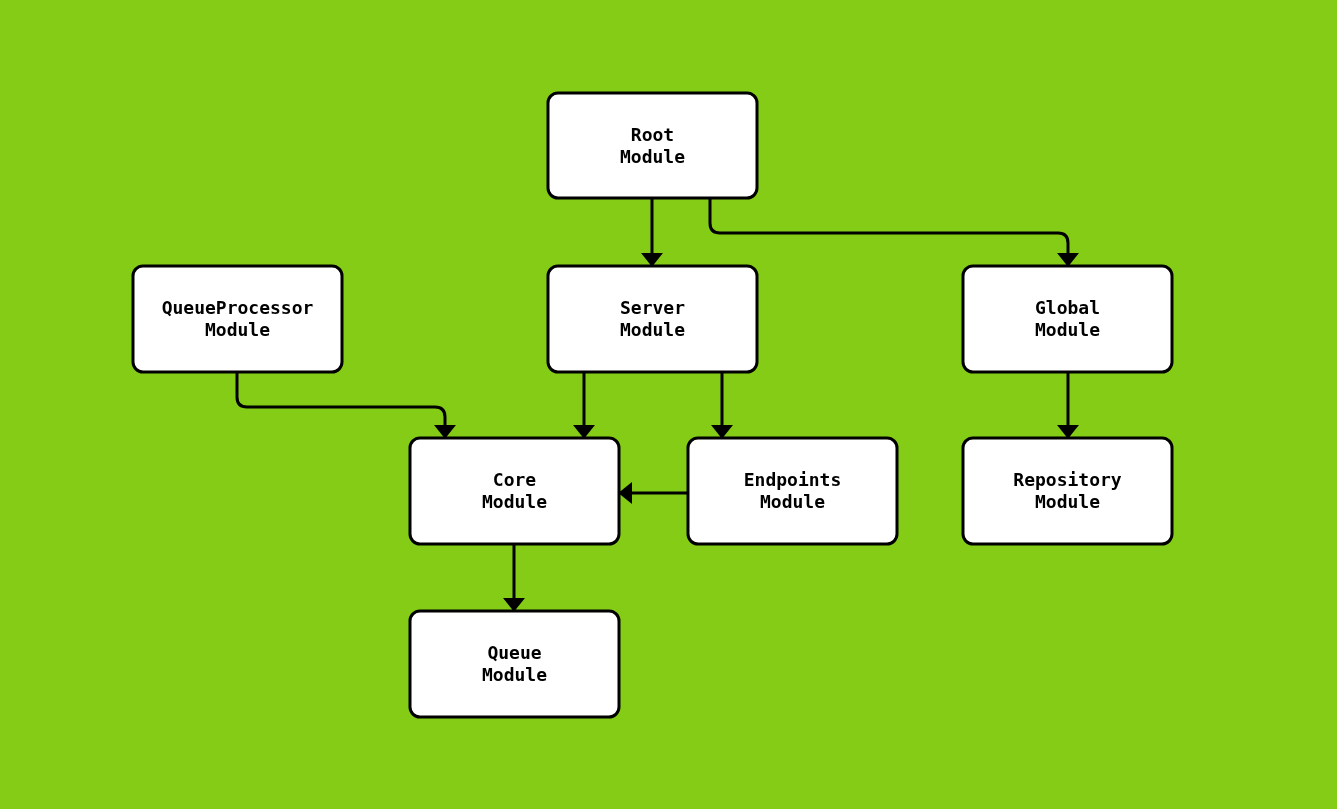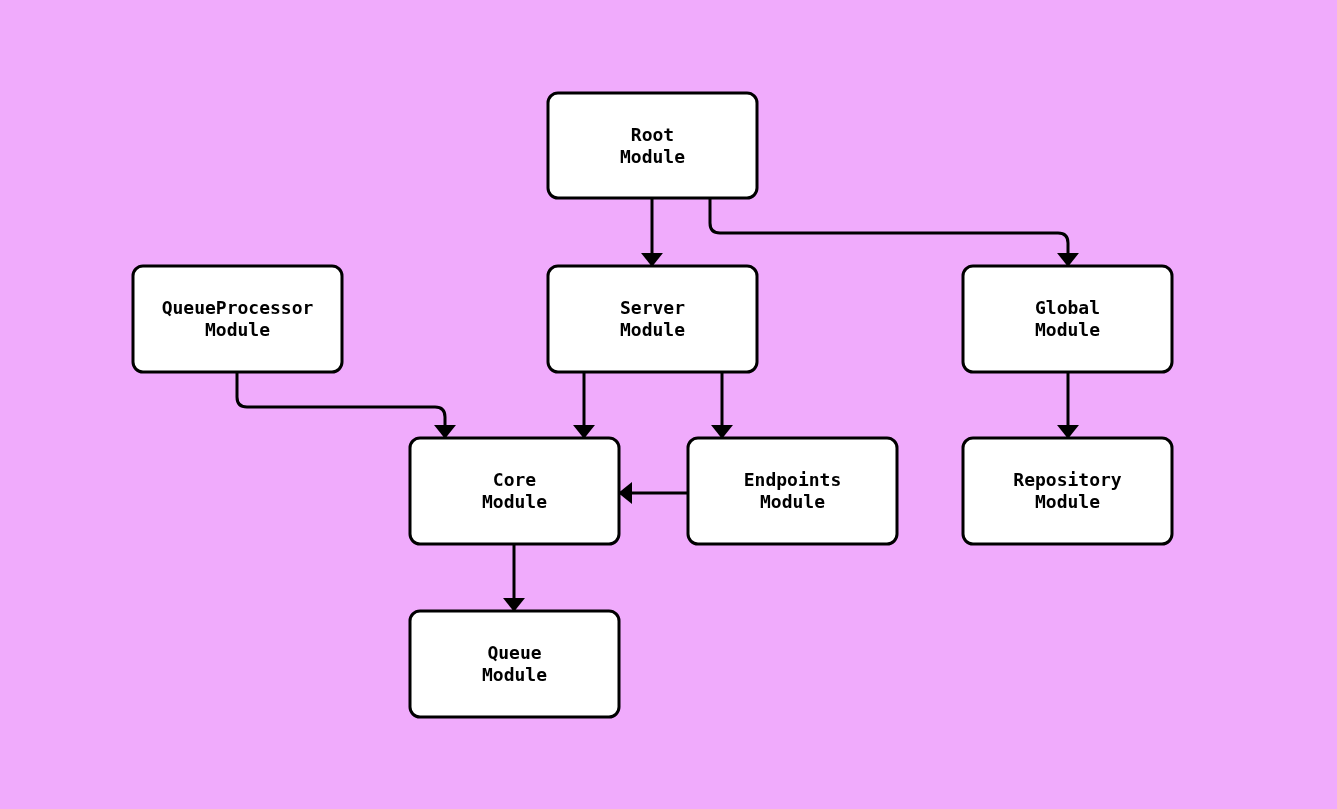--- a/index.html
+++ b/index.html
@@ -5,21 +5,21 @@
   html, body {
     margin: 0;
     padding: 0;
     background: #ffffff;
     font-family: "DejaVu Sans Mono", "Liberation Mono", monospace;
   }
   .canvas {
     position: relative;
     width: 1337px;
     height: 809px;
-    background: #f0abfc;
+    background: #84cc16;
     overflow: hidden;
   }
   svg {
     display: block;
   }
   svg text {
     font-family: "DejaVu Sans Mono", "Liberation Mono", monospace;
     font-weight: bold;
     font-size: 18px;
   }

